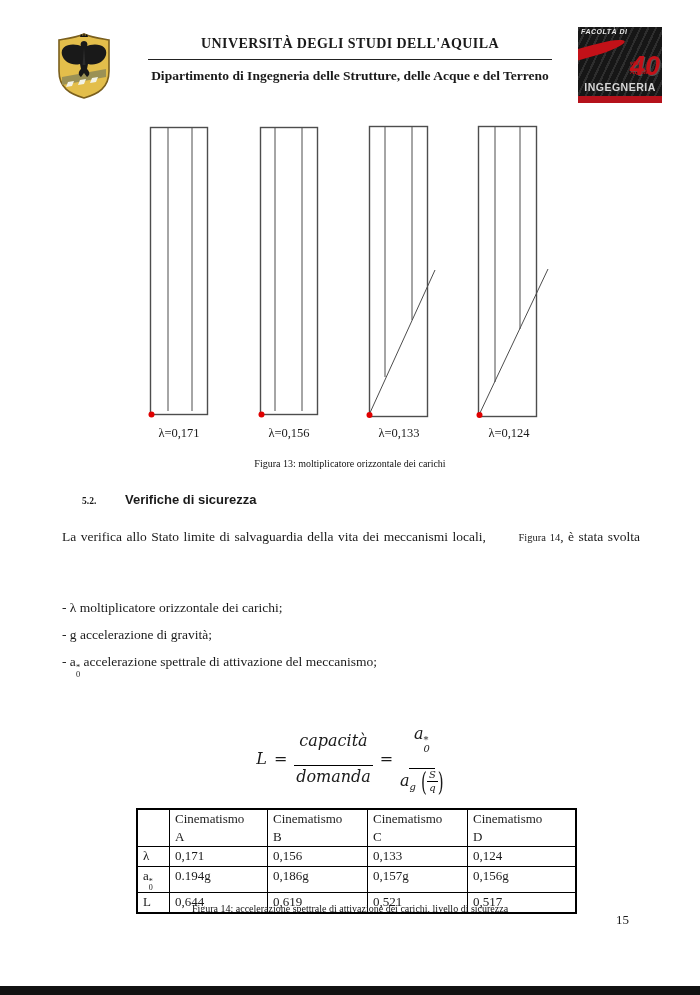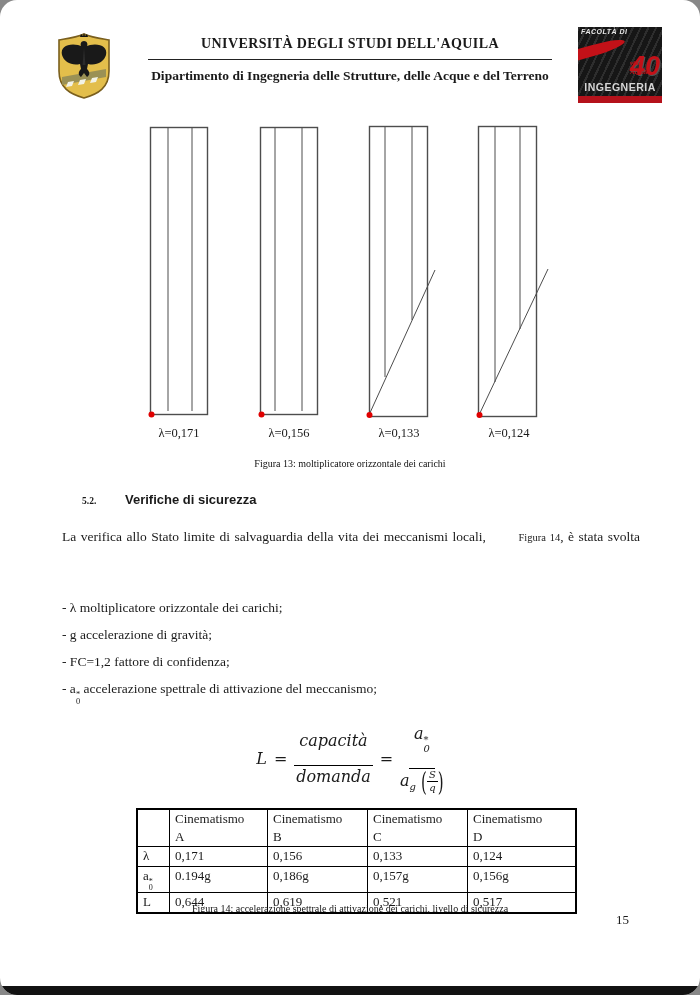--- a/index.html
+++ b/index.html
@@ -1,20 +1,19 @@
 <!DOCTYPE html>
 <html><head>
 <meta charset="utf-8">
 <style>
   html,body{margin:0;padding:0;background:#888;}
   .page{
     position:relative;width:700px;height:995px;background:#ffffff;
     font-family:"Liberation Serif", serif;color:#1a1a1a;overflow:hidden;
     margin:0 auto;
-    border-radius:17px;
   }
   
   .shield{position:absolute;left:54px;top:31px;width:60px;height:70px;}
   .uni-title{position:absolute;left:130px;top:36px;width:440px;text-align:center;
     font-size:14px;font-weight:bold;letter-spacing:.4px;}
   .uni-rule{position:absolute;left:148px;top:59px;width:404px;height:0;border-top:1.5px solid #222;}
   .dept{position:absolute;left:55px;top:68px;width:590px;text-align:center;
     font-size:13.5px;font-weight:bold;}
   .logo40{position:absolute;left:578px;top:27px;width:84px;height:76px;background:#161616;
     overflow:hidden;color:#fff;
@@ -149,21 +148,20 @@
   <div class="sec-num">5.2.</div>
   <div class="sec-title">Verifiche di sicurezza</div>
 
   <div class="para">
     <div class="l1"><span>La verifica allo Stato limite di salvaguardia della vita dei meccanismi locali,</span> <span class="ref">Figura 14</span><span>, è stata svolta</span></div>
   </div>
 
   <div class="list">
     <div class="li"><span>- λ </span><span>moltiplicatore orizzontale dei carichi;</span></div>
     <div class="li"><span>- g  </span><span>accelerazione di gravità;</span></div>
-    <div class="li"><span>- FC=1,2 </span><span>fattore di confidenza;</span></div>
     <div class="li"><span>- a</span><span class="stack">
           <span class="ssup">*</span>
           <span class="ssub">0</span>
         </span><span> accelerazione spettrale di attivazione del meccanismo;</span></div>
   </div>
 
   <div class="formula">
     <span>L</span>
     <span>=</span>
     <span class="frac">

